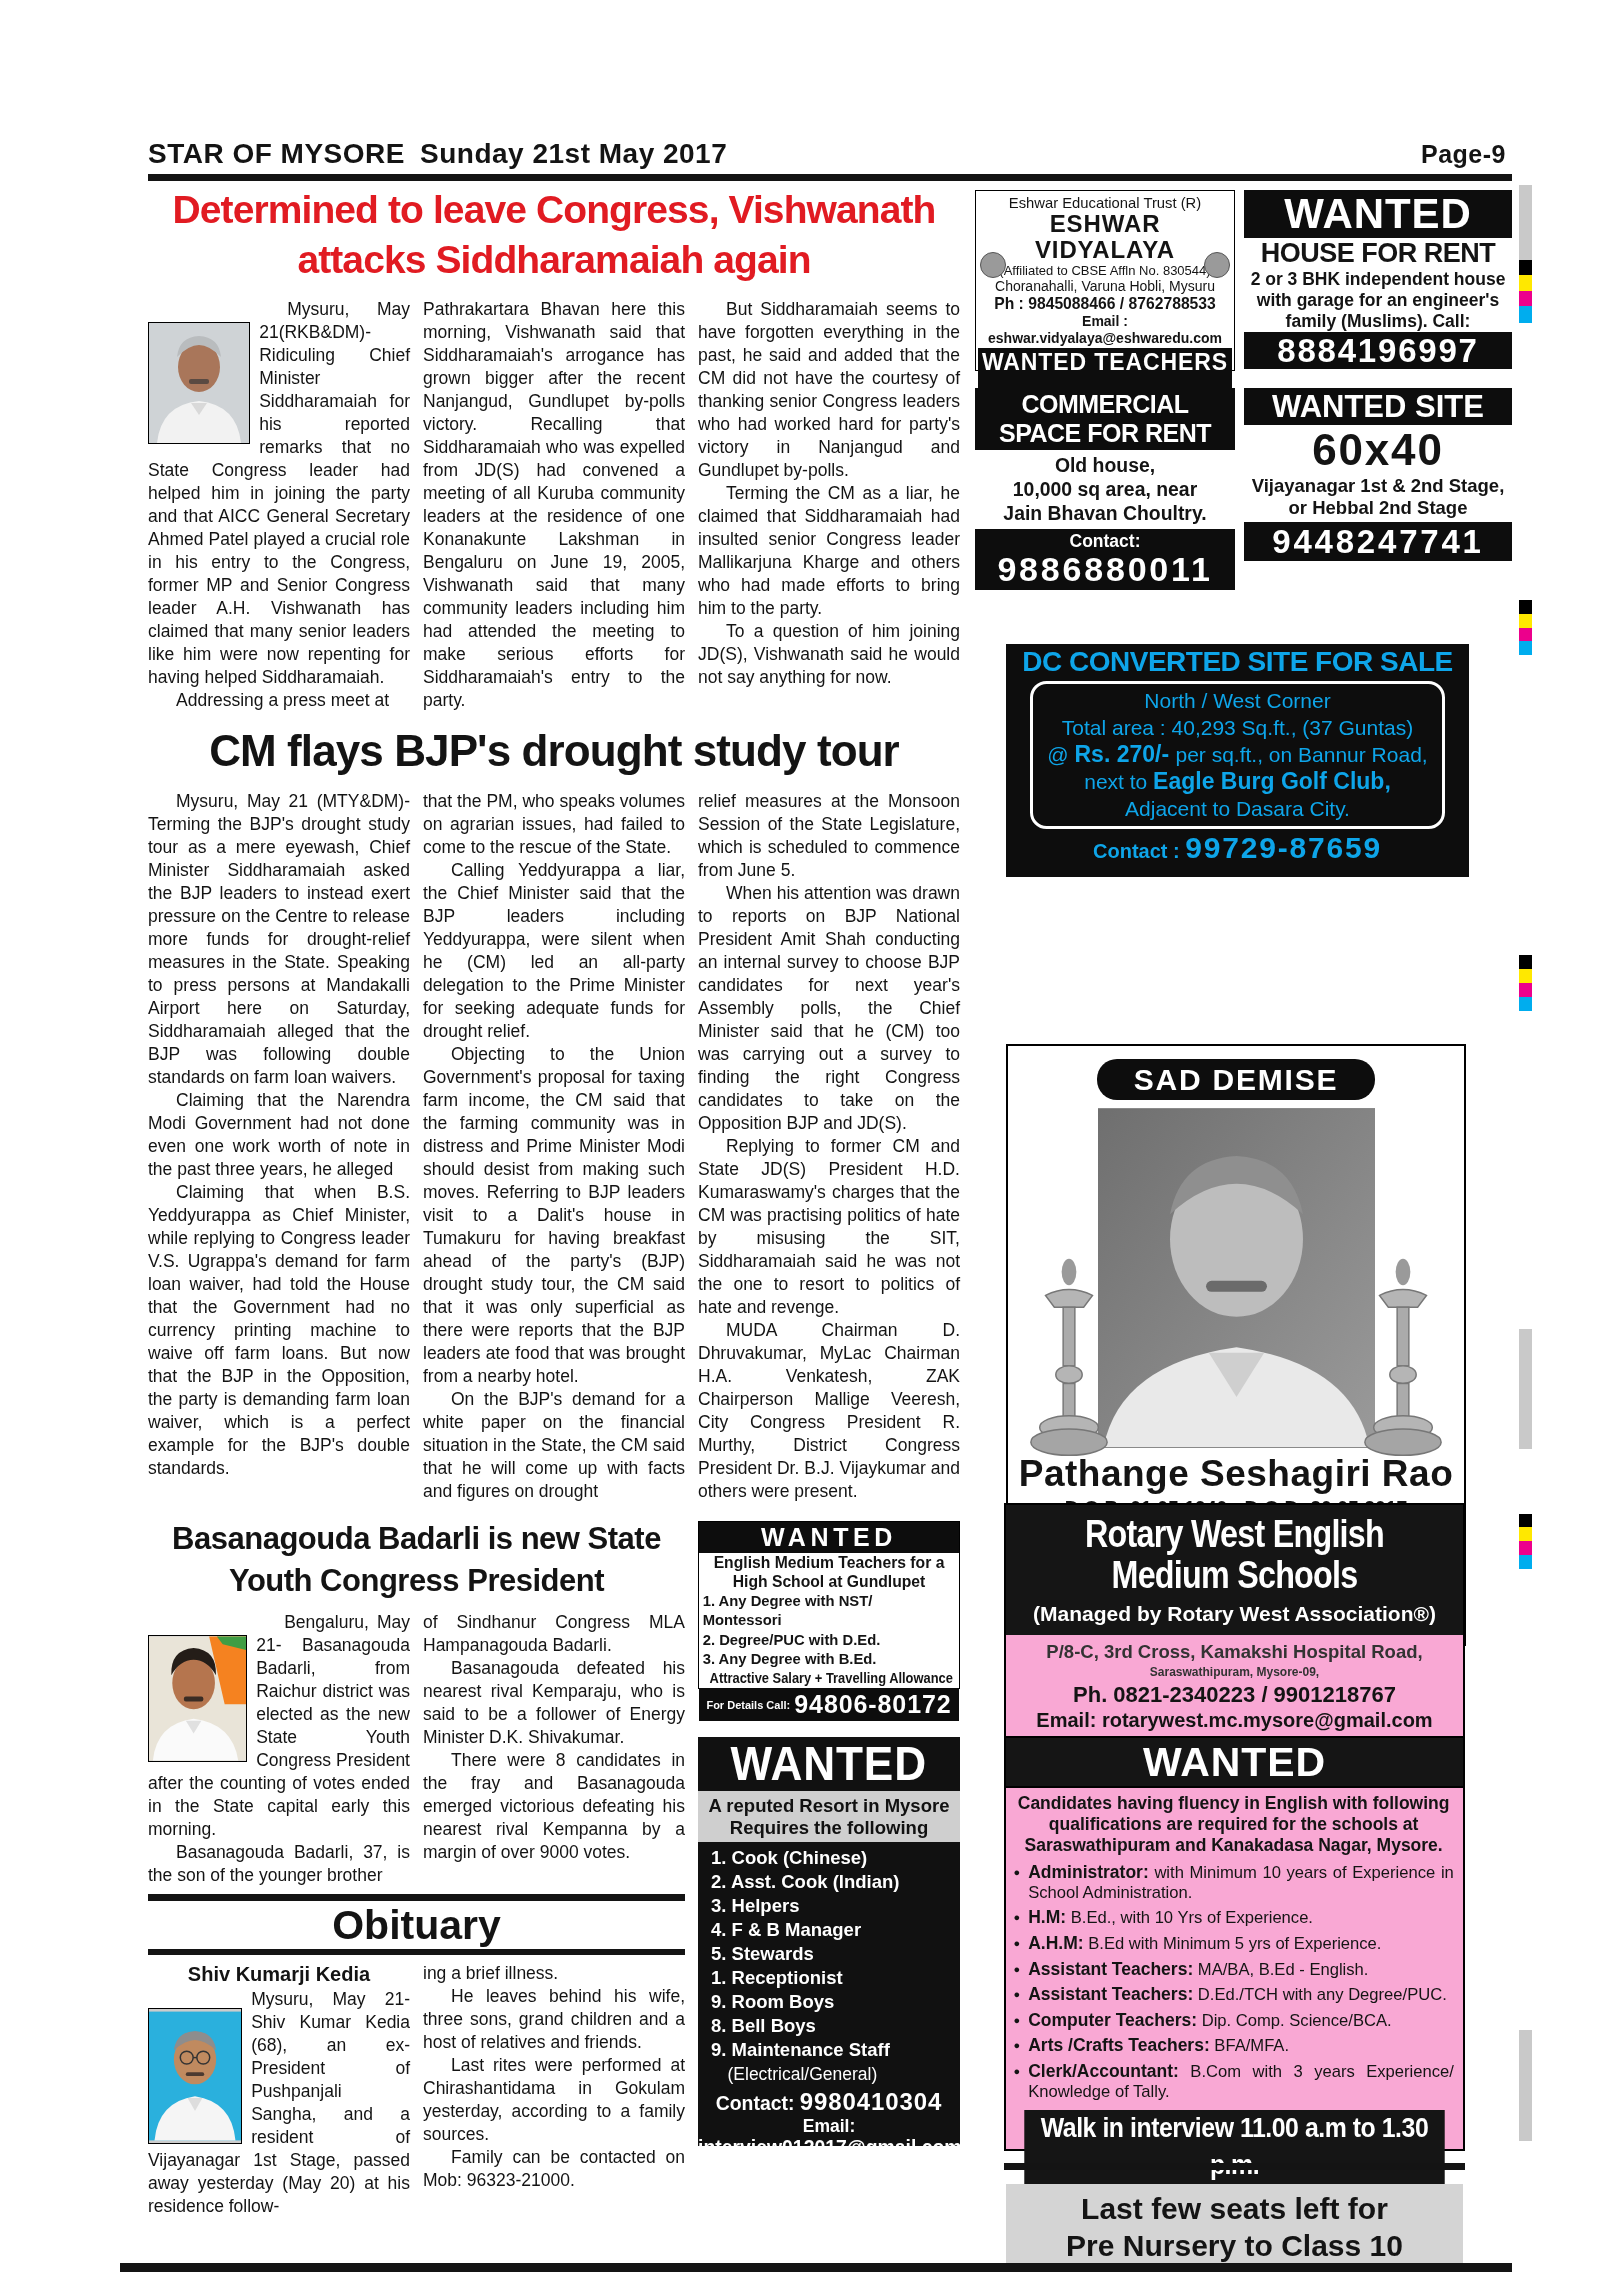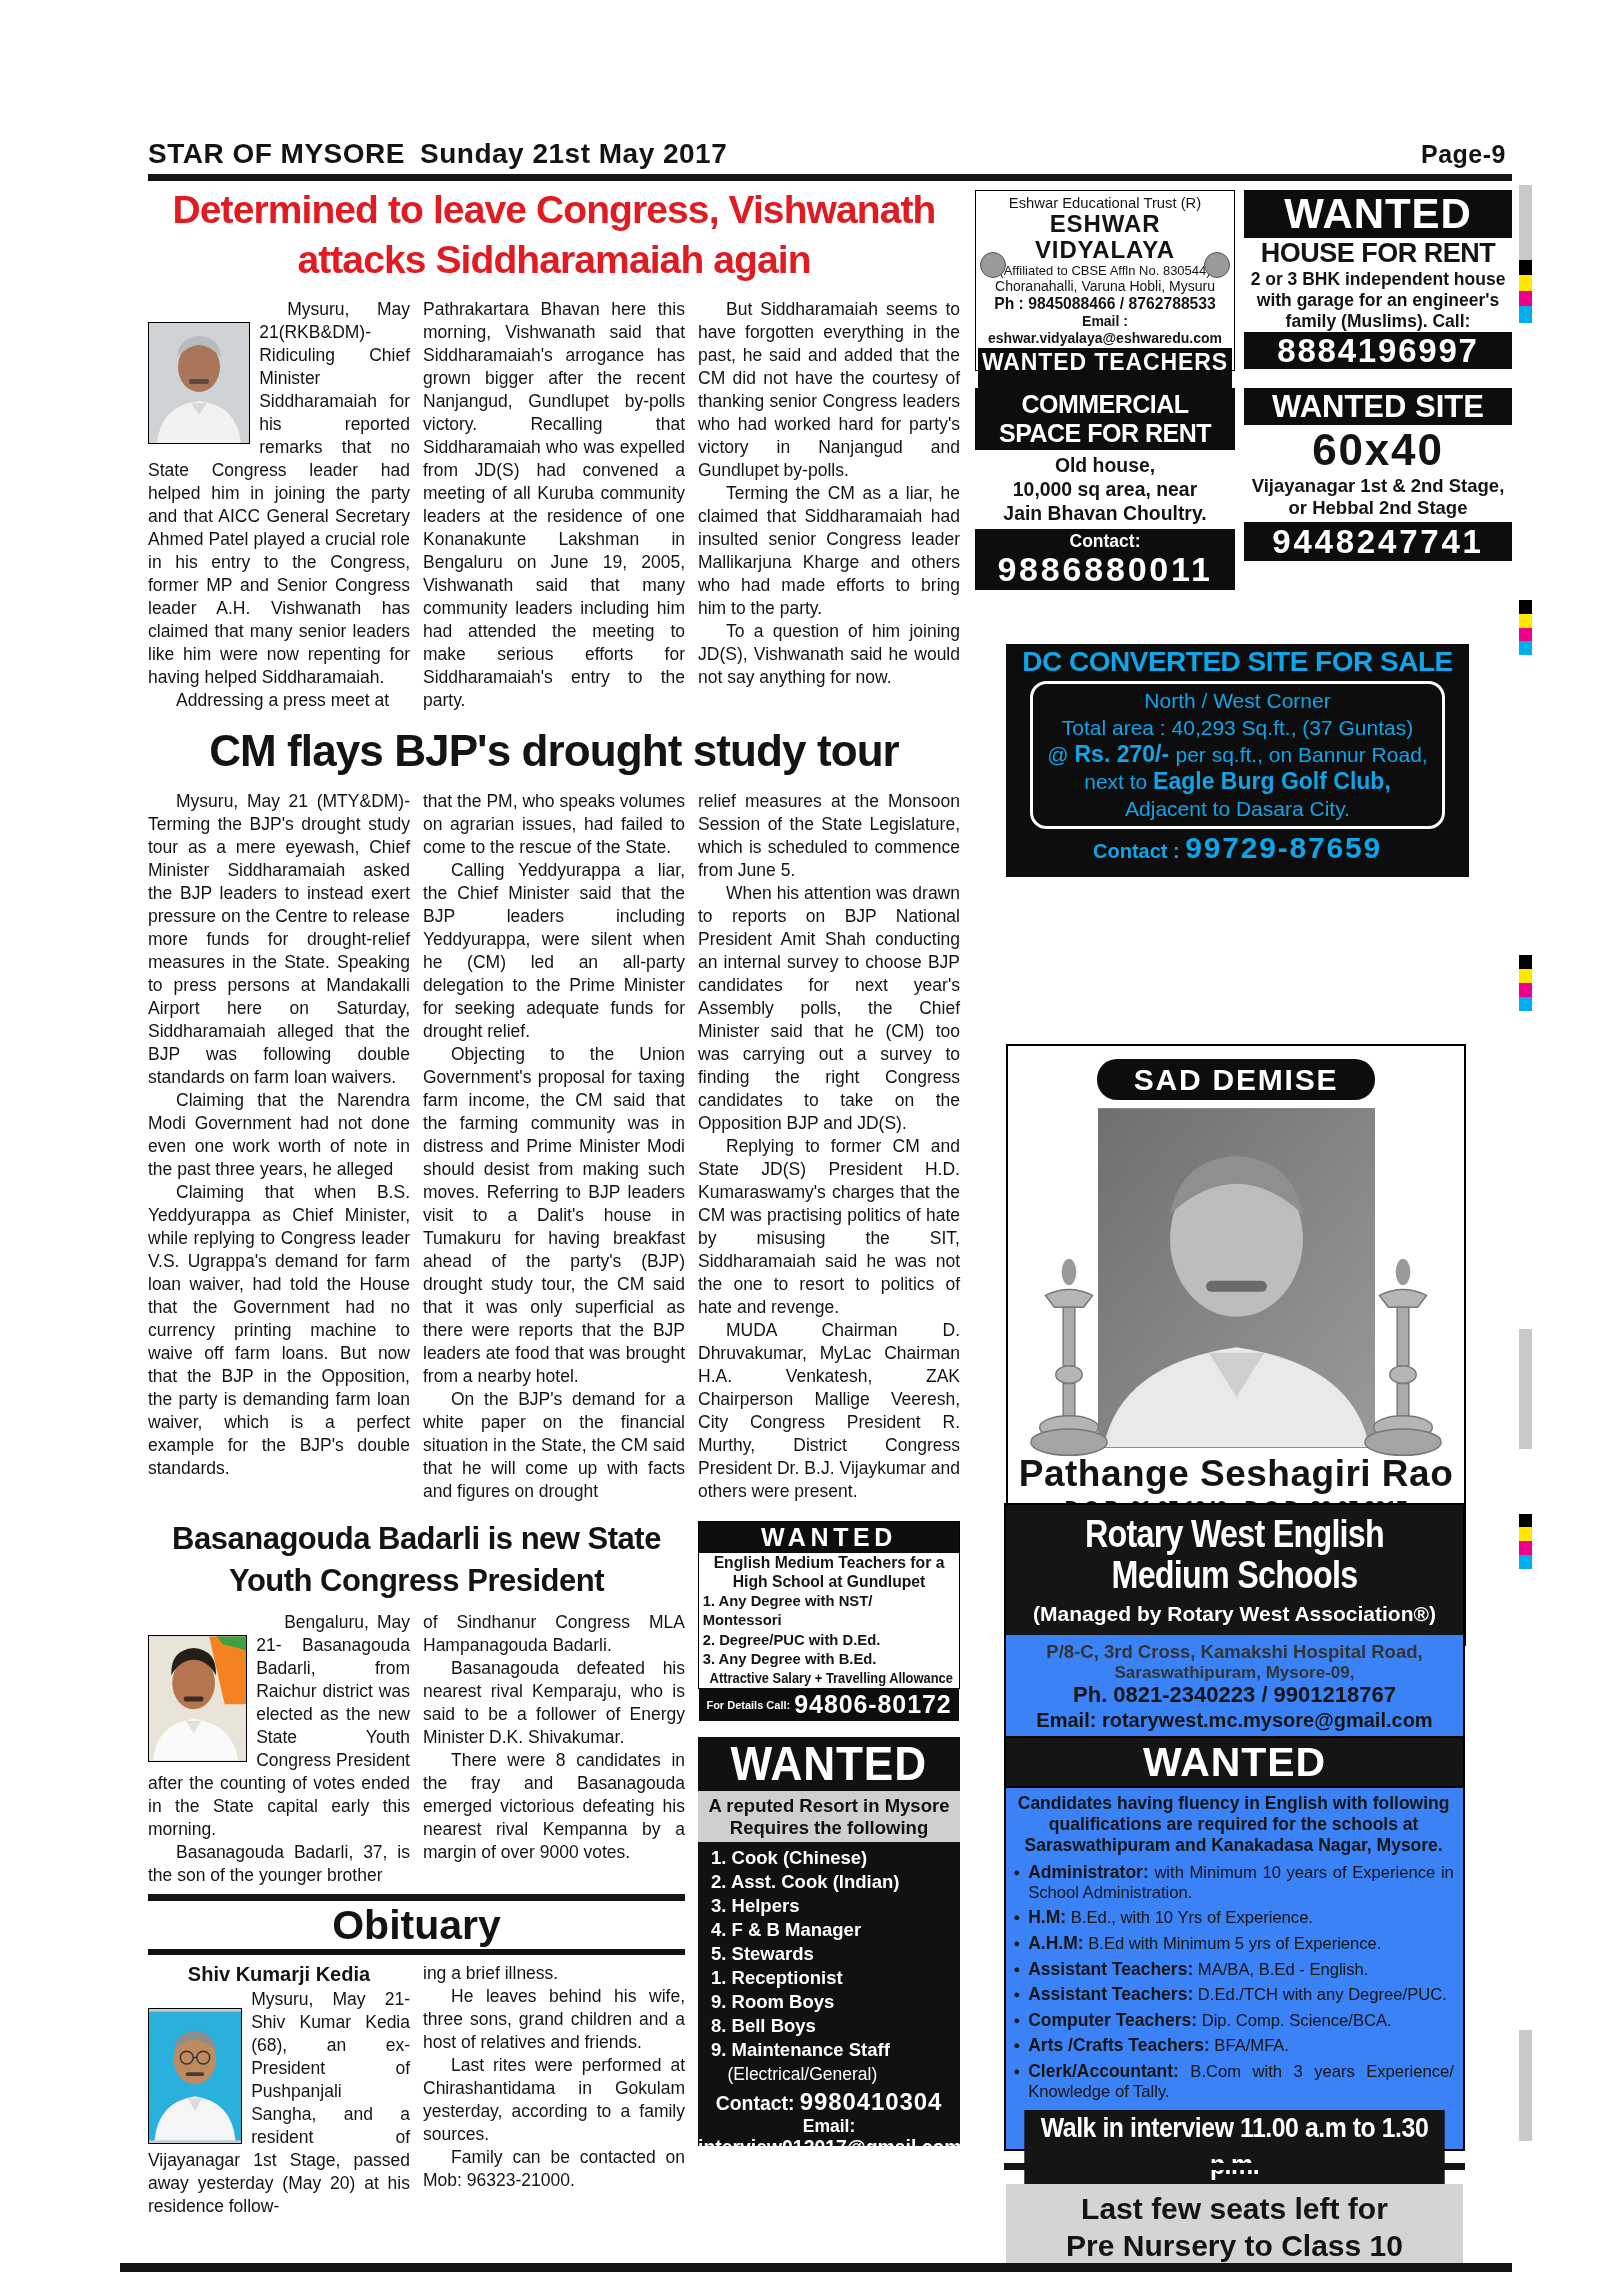--- a/index.html
+++ b/index.html
@@ -88,27 +88,27 @@
   .res .w{font-size:48px;font-weight:bold;line-height:54px;letter-spacing:0.9px;}
   .res-gray{background:#cfcfcf;color:#111;font-weight:bold;font-size:18.5px;line-height:22px;padding:3.7px 0;}
   .res ol{margin:3.7px 0 1.8px;padding:0 0 0 13px;list-style:none;text-align:left;}
   .res ol li{font-size:18.5px;font-weight:bold;line-height:24px;}
   .res .note{font-size:17.5px;line-height:20px;text-align:left;padding-left:29.5px;}
   .res .ct{font-size:19.4px;font-weight:bold;}
   .res .ph{font-size:24px;font-weight:bold;letter-spacing:0.9px;}
   .res .em1{font-size:17.5px;font-weight:bold;line-height:20px;}
   .res .em2{font-size:19.4px;font-weight:bold;line-height:23px;}
   
-  .rot{border:2.8px solid #000;background:#3b82f6;text-align:center;}
+  .rot{border:2.8px solid #000;background:#f9a8d4;text-align:center;}
   .rot-head{background:#151515;color:#fff;padding:9.2px 0 7.4px;}
   .rot-head .tt{font-size:38px;font-weight:bold;line-height:41px;letter-spacing:-0.9px;}
   .rot-head .mg{font-size:21px;font-weight:bold;line-height:28px;margin-top:3.7px;}
   .rot-addr{padding:5.5px 0 3.7px;border-bottom:2.8px solid #000;}
   .rot-addr .a1{font-size:18.5px;font-weight:bold;line-height:22px;color:#333;}
-  .rot-addr .a2{font-size:17px;font-weight:bold;line-height:19.4px;color:#333;}
+  .rot-addr .a2{font-size:12px;font-weight:bold;line-height:19.4px;color:#333;}
   .rot-addr .phn{font-size:22px;font-weight:bold;line-height:26px;}
   .rot-addr .eml{font-size:20px;font-weight:bold;line-height:24px;}
   .rot-want{background:#151515;color:#fff;font-size:41px;font-weight:bold;line-height:48px;letter-spacing:0.9px;}
   .rot-body{text-align:left;padding:3.7px 9.2px 3.7px 7.4px;border-top:2.8px solid #000;}
   .rot-intro{font-size:17.5px;font-weight:bold;line-height:21px;text-align:center;margin:1.8px 3.7px 5.5px;}
   .rot-body ul{margin:0;padding:0;list-style:none;}
   .rot-body li{font-size:16.6px;line-height:20px;margin-bottom:4.6px;padding-left:14.8px;position:relative;text-align:justify;}
   .rot-body li::before{content:"\25CF";position:absolute;left:0;top:0;font-size:11px;}
   .rot-body li b{font-size:17.5px;}
   .rot-walk{background:#151515;color:#fff;font-size:27px;font-weight:bold;line-height:37px;letter-spacing:-0.5px;}

